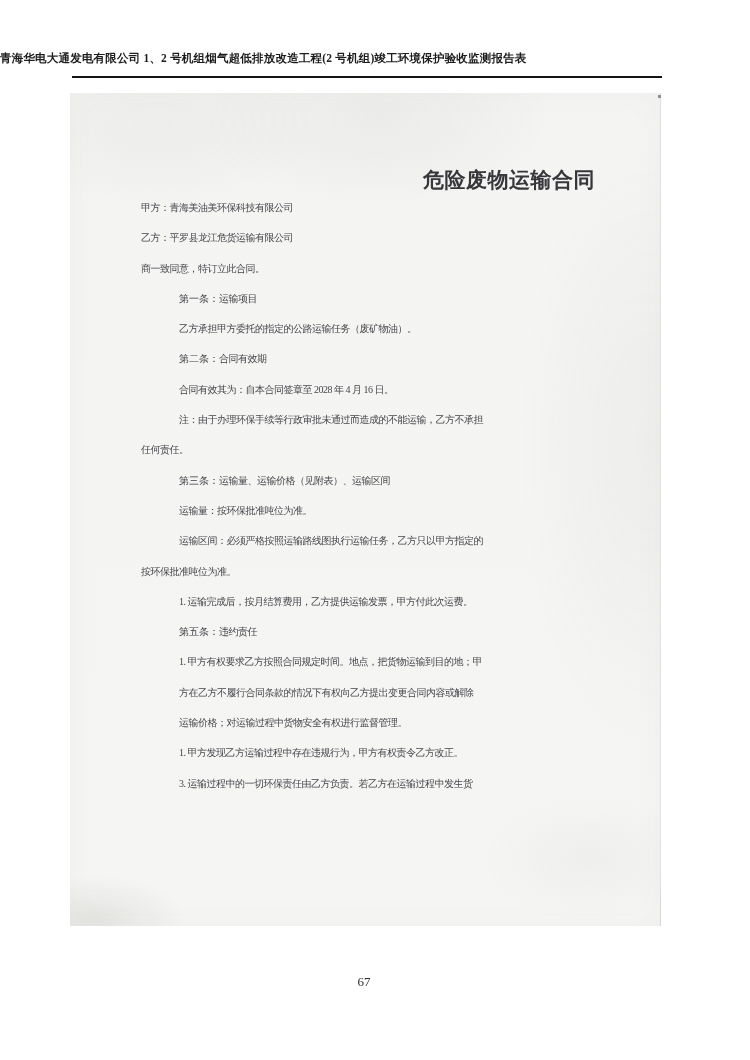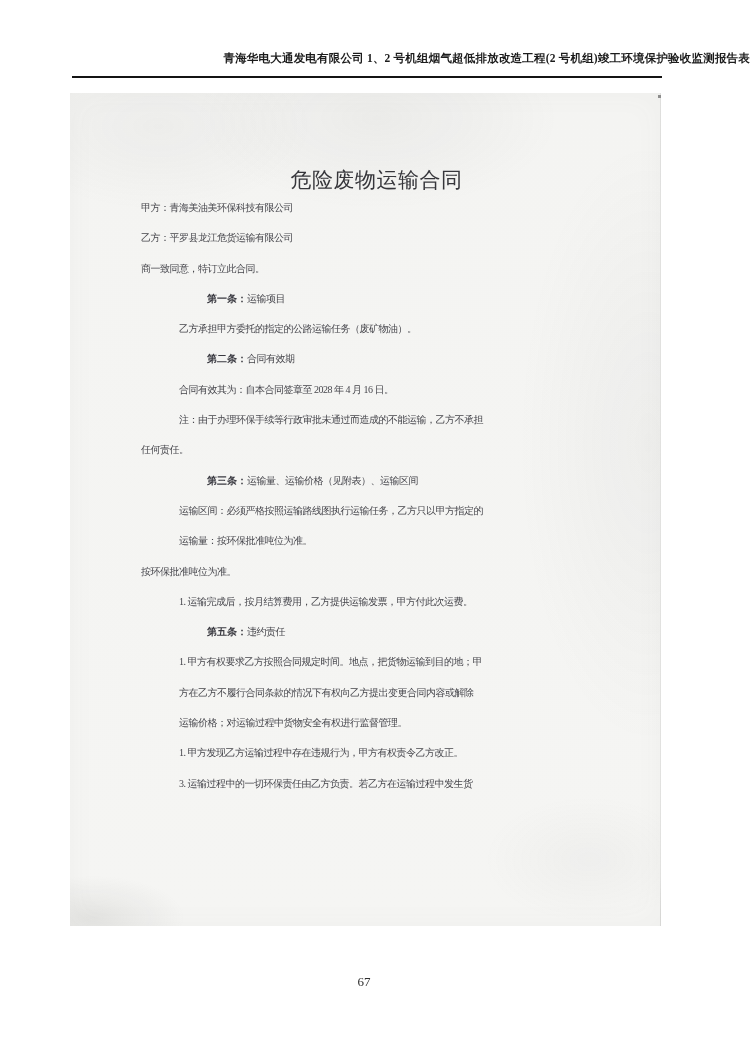--- a/index.html
+++ b/index.html
@@ -13,21 +13,21 @@
     width: 750px;
     height: 1060px;
     background: #ffffff;
     overflow: hidden;
   }
   .report-header {
     position: absolute;
     top: 51px;
     left: 0;
     width: 750px;
-    text-align: right;
+    text-align: left;
     font-size: 11.5px;
     font-weight: bold;
     color: #1c1c1c;
     letter-spacing: 0.2px;
     white-space: nowrap;
   }
   .header-rule {
     position: absolute;
     top: 76px;
     left: 72px;
@@ -57,23 +57,23 @@
     top: 2px;
     width: 3px;
     height: 3px;
     background: #8d8d8d;
   }
   .contract-title {
     position: absolute;
     top: 73px;
     left: 88px;
     width: 437px;
-    text-align: center;
+    text-align: right;
     font-size: 21px;
-    font-weight: normal;
+    font-weight: bold;
     color: #36363b;
     letter-spacing: 0.5px;
     white-space: nowrap;
   }
   .contract-body {
     position: absolute;
     top: 100px;
     left: 63px;
     width: 460px;
     font-size: 10px;
@@ -83,24 +83,23 @@
   .line {
     height: 30.3px;
     line-height: 30.3px;
     padding-left: 8px;
     white-space: nowrap;
   }
   .line.indent {
     padding-left: 46px;
   }
   .line b {
-    font-weight: bold;
+    font-weight: normal;
     color: #393940;
     letter-spacing: 0;
-    margin-left: 28px;
   }
   .page-number {
     position: absolute;
     top: 974px;
     left: -11px;
     width: 750px;
     text-align: center;
     font-size: 13px;
     color: #2d2d2d;
   }
@@ -124,22 +123,22 @@
         <div class="line">甲方：青海美油美环保科技有限公司</div>
         <div class="line">乙方：平罗县龙江危货运输有限公司</div>
         <div class="line">商一致同意，特订立此合同。</div>
         <div class="line indent"><b>第一条：</b>运输项目</div>
         <div class="line indent">乙方承担甲方委托的指定的公路运输任务（废矿物油）。</div>
         <div class="line indent"><b>第二条：</b>合同有效期</div>
         <div class="line indent">合同有效其为：自本合同签章至 2028 年 4 月 16 日。</div>
         <div class="line indent">注：由于办理环保手续等行政审批未通过而造成的不能运输，乙方不承担</div>
         <div class="line">任何责任。</div>
         <div class="line indent"><b>第三条：</b>运输量、运输价格（见附表）、运输区间</div>
+        <div class="line indent">运输量：按环保批准吨位为准。</div>
         <div class="line indent">运输区间：必须严格按照运输路线图执行运输任务，乙方只以甲方指定的</div>
-        <div class="line indent">运输量：按环保批准吨位为准。</div>
         <div class="line">按环保批准吨位为准。</div>
         <div class="line indent">1. 运输完成后，按月结算费用，乙方提供运输发票，甲方付此次运费。</div>
         <div class="line indent"><b>第五条：</b>违约责任</div>
         <div class="line indent">1. 甲方有权要求乙方按照合同规定时间。地点，把货物运输到目的地；甲</div>
         <div class="line indent">方在乙方不履行合同条款的情况下有权向乙方提出变更合同内容或解除</div>
         <div class="line indent">运输价格；对运输过程中货物安全有权进行监督管理。</div>
         <div class="line indent">1. 甲方发现乙方运输过程中存在违规行为，甲方有权责令乙方改正。</div>
         <div class="line indent">3. 运输过程中的一切环保责任由乙方负责。若乙方在运输过程中发生货</div>
       </div>
   </div>

